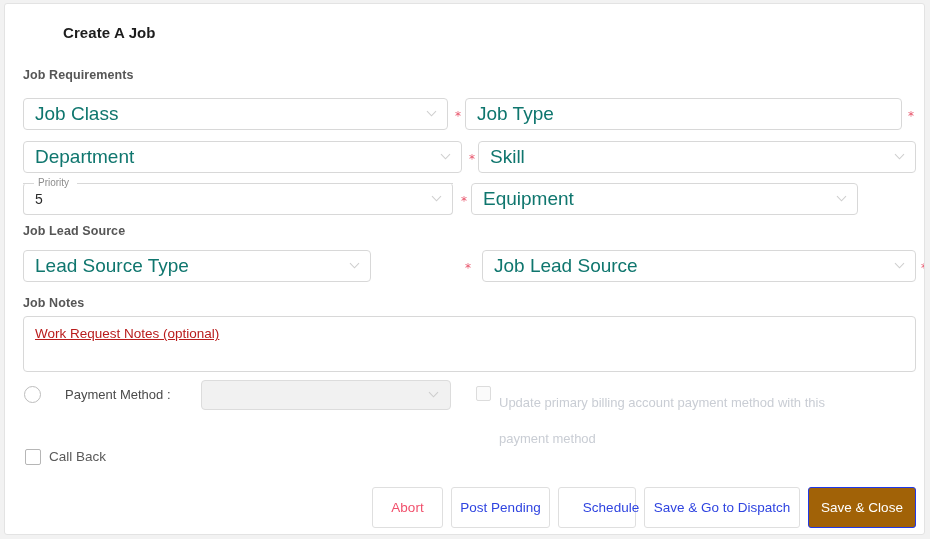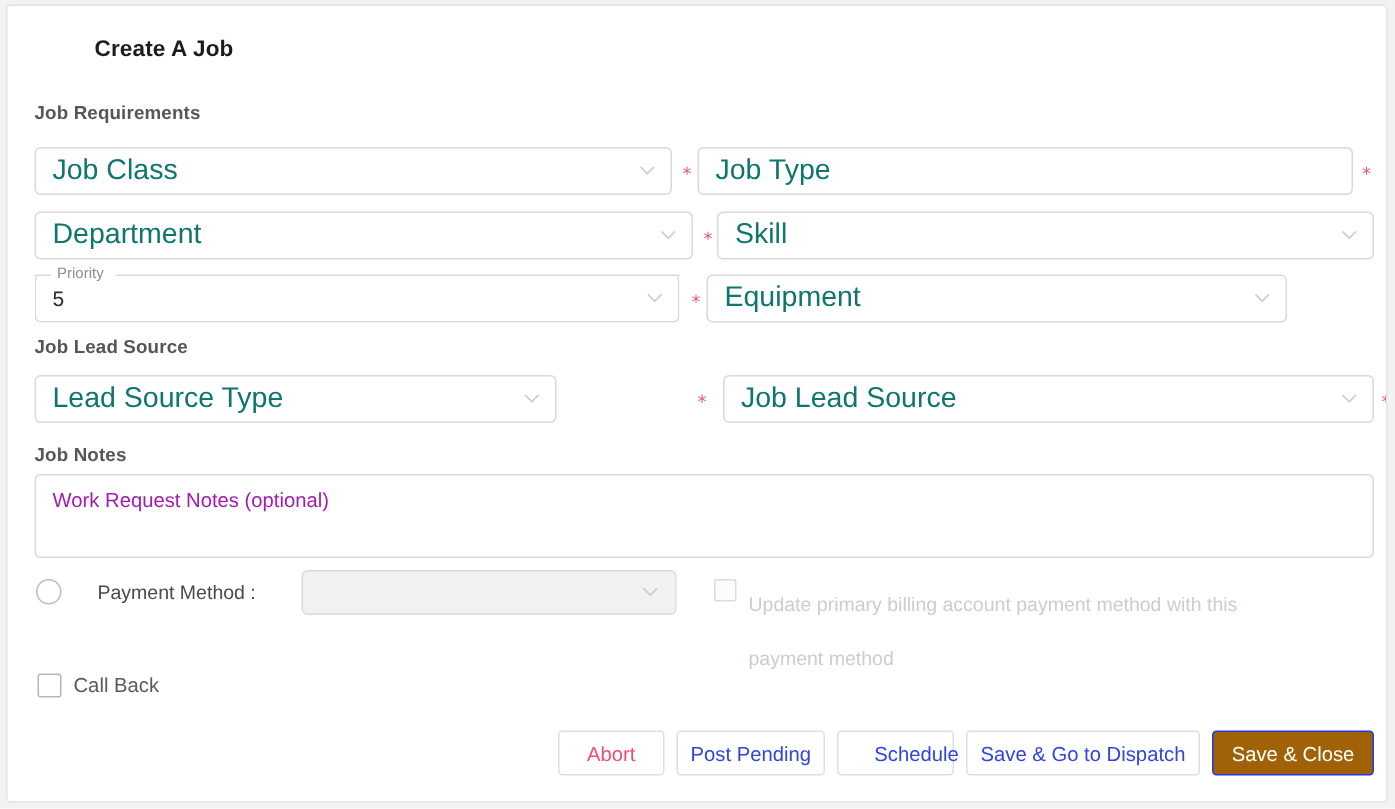--- a/index.html
+++ b/index.html
@@ -128,21 +128,22 @@
     box-sizing: border-box;
     border: 1px solid #d8d8d8;
     border-radius: 4px;
     background: #ffffff;
   }
   .notes-box .ph {
     position: absolute;
     left: 11px;
     top: 9px;
     font-size: 13.5px;
-    color: #a21caf;
+    color: #b91c1c;
+    text-decoration: underline;
   }
 
   
   .radio {
     position: absolute;
     left: 19px;
     top: 382px;
     width: 17px;
     height: 17px;
     border: 1px solid #bdbdbd;
@@ -210,21 +211,21 @@
     left: 44px;
     top: 445px;
     font-size: 13.5px;
     color: #5a5a5a;
   }
 
   
   .btn {
     position: absolute;
     top: 483px;
-    height: 30px;
+    height: 41px;
     box-sizing: border-box;
     border: 1px solid #dfdfdf;
     border-radius: 3px;
     background: #ffffff;
     font-size: 13.5px;
     color: #2f44e0;
     display: flex;
     align-items: center;
     justify-content: center;
     white-space: nowrap;

